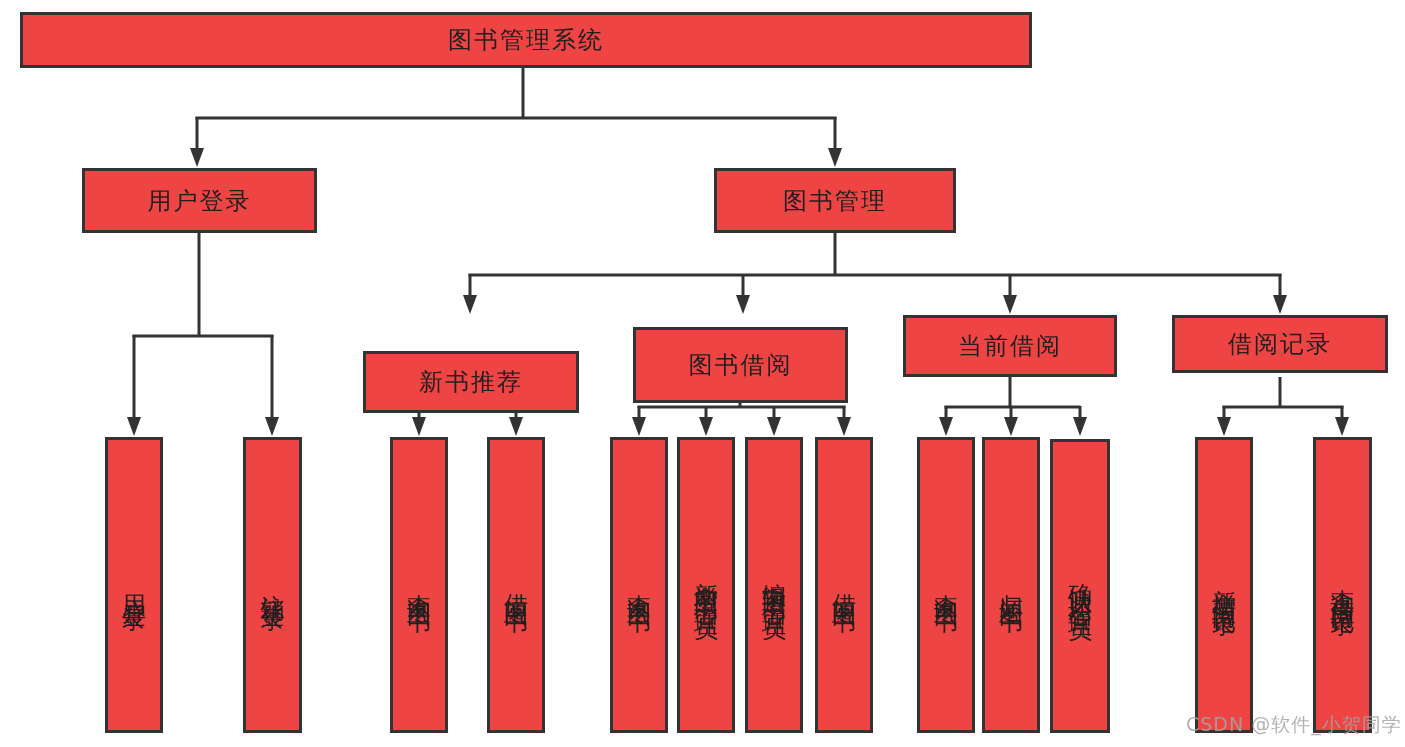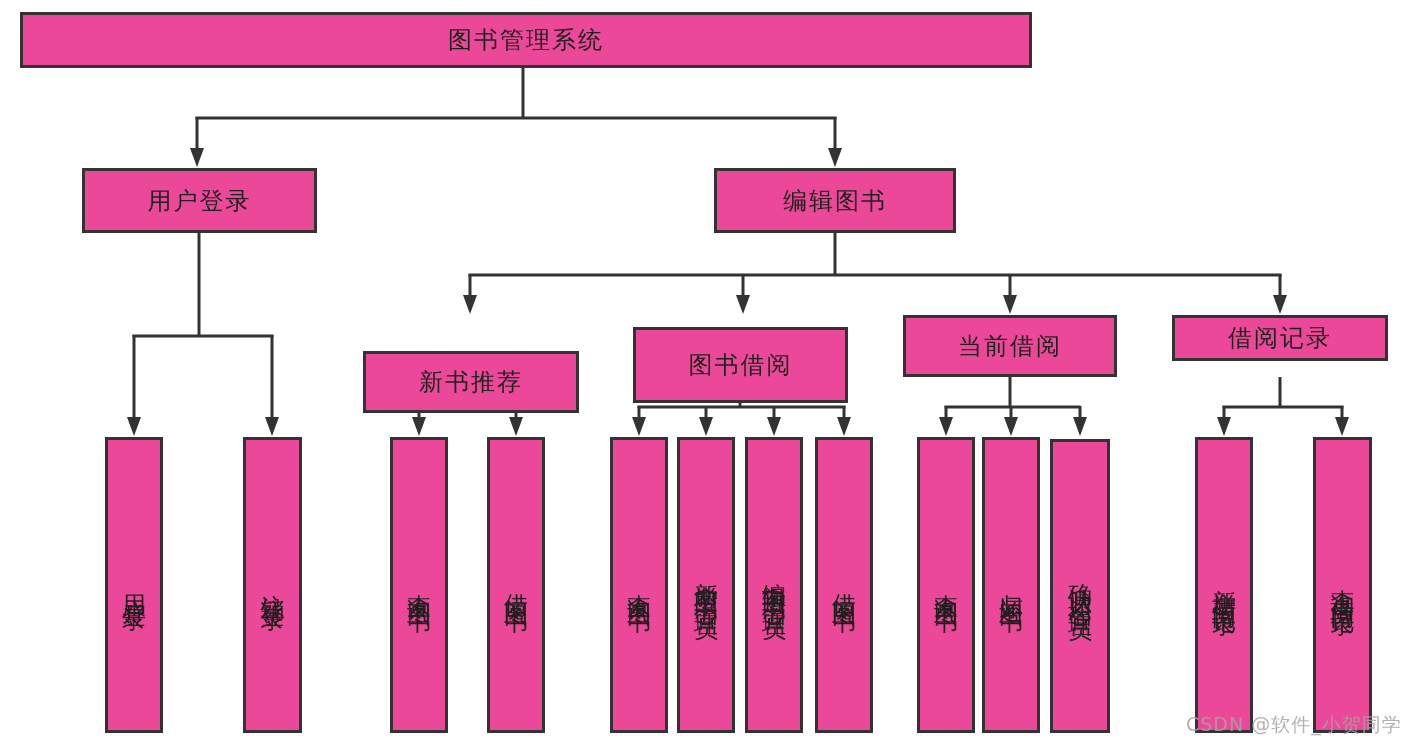--- a/index.html
+++ b/index.html
@@ -18,21 +18,21 @@
   #connector-svg {
     position: absolute;
     left: 0;
     top: 0;
     z-index: 1;
   }
   .node {
     position: absolute;
     box-sizing: border-box;
     border: 3px solid #333333;
-    background: #ec4899;
+    background: #ef4444;
     display: flex;
     align-items: center;
     justify-content: center;
     color: #1f1f1f;
     z-index: 2;
   }
   .hnode {
     font-size: 24px;
     letter-spacing: 2px;
     white-space: nowrap;
@@ -129,26 +129,26 @@
       <polygon points="1073,417 1087,417 1080,436"></polygon>
 
       <polygon points="1217,417 1231,417 1224,436"></polygon>
       <polygon points="1335,417 1349,417 1342,436"></polygon>
     </g>
   </svg>
 
   <div class="node hnode" style="left:20px; top:12px; width:1012px; height:56px;">图书管理系统</div>
 
   <div class="node hnode" style="left:82px; top:168px; width:235px; height:65px;">用户登录</div>
-  <div class="node hnode" style="left:714px; top:168px; width:242px; height:65px;">编辑图书</div>
+  <div class="node hnode" style="left:714px; top:168px; width:242px; height:65px;">图书管理</div>
 
   <div class="node hnode" style="left:363px; top:315px; width:216px; height:62px;margin-top:36px;">新书推荐</div>
   <div class="node hnode" style="left:633px; top:315px; width:215px; height:76px;margin-top:12px;">图书借阅</div>
   <div class="node hnode" style="left:903px; top:315px; width:214px; height:62px;text-align:center;">当前借阅</div>
-  <div class="node hnode" style="left:1172px; top:315px; width:216px; height:46px;">借阅记录</div>
+  <div class="node hnode" style="left:1172px; top:315px; width:216px; height:58px;">借阅记录</div>
 
   <div class="node vnode" style="left:105px; top:437px; width:58px; height:296px;">用户登录</div>
   <div class="node vnode" style="left:243px; top:437px; width:59px; height:296px;">注销登录</div>
 
   <div class="node vnode" style="left:390px; top:437px; width:58px; height:296px;">查询图书</div>
   <div class="node vnode" style="left:487px; top:437px; width:58px; height:296px;">借阅图书</div>
 
   <div class="node vnode" style="left:610px; top:437px; width:58px; height:296px;">查询图书</div>
   <div class="node vnode" style="left:677px; top:437px; width:58px; height:296px;">新增图书（管理员）</div>
   <div class="node vnode" style="left:745px; top:437px; width:58px; height:296px;">编辑图书（管理员）</div>

